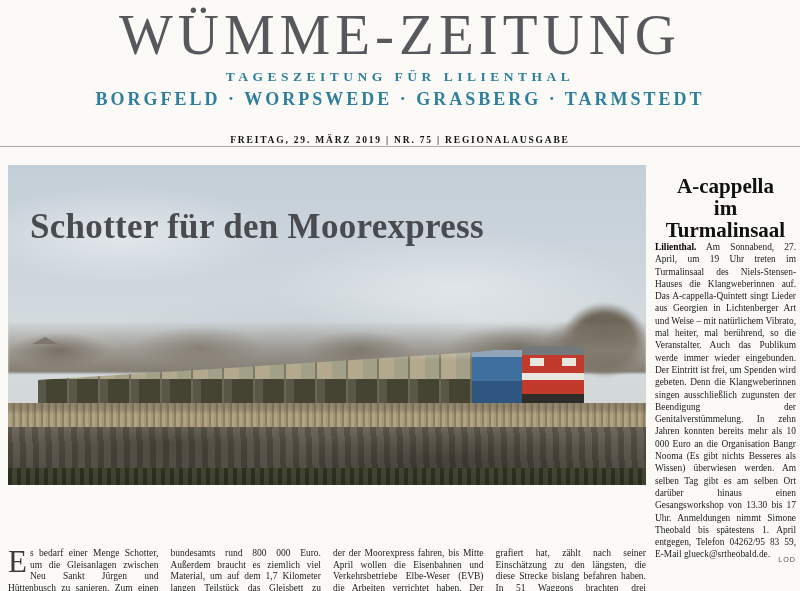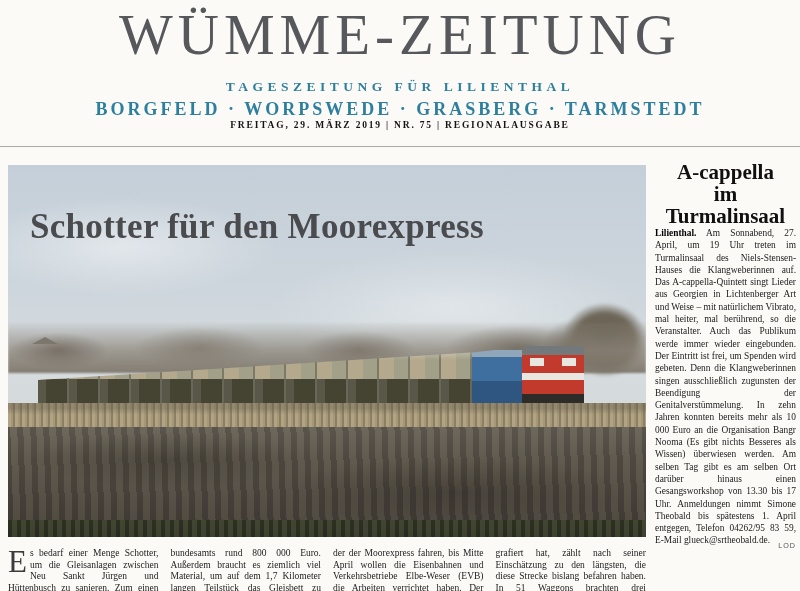--- a/index.html
+++ b/index.html
@@ -2,27 +2,27 @@
 <html><head>
 <meta charset="utf-8">
 <style>
   html,body{margin:0;padding:0;}
   body{width:800px;height:591px;background:#fbfaf7;font-family:"Liberation Serif",serif;overflow:hidden;position:relative;color:#1c1c1c;}
   .page{position:absolute;inset:0;overflow:hidden;}
 
   
   .masthead{position:absolute;top:0;left:0;width:800px;text-align:center;}
   .mast-title{margin-top:4px;font-size:57px;line-height:62px;letter-spacing:5px;color:#56585b;font-weight:normal;}
-  .mast-sub{margin-top:13px;font-size:13.5px;letter-spacing:4.5px;color:#2e7f9e;font-weight:bold;}
+  .mast-sub{margin-top:3px;font-size:13.5px;letter-spacing:4.5px;color:#2e7f9e;font-weight:bold;}
   .mast-regions{margin-top:4px;font-size:18px;letter-spacing:3px;color:#2e7f9e;font-weight:bold;}
-  .mast-date{margin-top:0;font-size:9.5px;letter-spacing:1.8px;color:#141414;font-weight:bold;}
+  .mast-date{margin-top:25px;font-size:9.5px;letter-spacing:1.8px;color:#141414;font-weight:bold;}
   .rule{position:absolute;top:146px;left:0;width:800px;border-top:1px solid #ababab;}
 
   
-  .photo{position:absolute;left:8px;top:165px;width:638px;height:372px;overflow:hidden;background:#ccd5dc;}
+  .photo{position:absolute;left:8px;top:165px;width:638px;height:320px;overflow:hidden;background:#ccd5dc;}
   .sky{position:absolute;inset:0;background:
     radial-gradient(ellipse 220px 70px at 18% 22%,rgba(255,255,255,0.45),transparent 70%),
     radial-gradient(ellipse 260px 80px at 70% 38%,rgba(255,255,255,0.35),transparent 70%),
     radial-gradient(ellipse 300px 90px at 45% 60%,rgba(176,190,200,0.5),transparent 75%),
     linear-gradient(180deg,#c5cfd9 0%,#ccd5dc 30%,#d6dcdf 55%,#d2d6d6 78%,#c8cbc6 100%);}
   .treeline{position:absolute;left:0;right:0;top:158px;height:50px;filter:blur(1px);background:
     radial-gradient(ellipse 70px 26px at 8% 55%,rgba(110,102,92,0.8),transparent 70%),
     radial-gradient(ellipse 90px 30px at 30% 50%,rgba(125,117,106,0.7),transparent 72%),
     radial-gradient(ellipse 80px 28px at 55% 55%,rgba(118,110,99,0.75),transparent 70%),
     radial-gradient(ellipse 100px 32px at 80% 50%,rgba(108,101,90,0.8),transparent 72%),
@@ -61,21 +61,21 @@
     repeating-linear-gradient(90deg,rgba(20,24,16,0.45) 0 4px,rgba(70,74,52,0.3) 4px 9px),
     linear-gradient(180deg,#41452f 0%,#383c2c 100%);}
   .photo-headline{position:absolute;left:22px;top:42px;margin:0;font-size:35px;font-weight:600;letter-spacing:0.3px;color:#4a4b4e;font-family:"Liberation Serif",serif;}
 
   
   .story{position:absolute;left:8px;top:548px;width:638px;height:43px;display:flex;gap:12px;overflow:hidden;}
   .story .col{flex:1;font-size:9.5px;line-height:11.6px;text-align:justify;color:#222;}
   .dropcap{float:left;font-size:31px;line-height:26px;margin:1px 3px 0 0;color:#3c3c3c;}
 
   
-  .rightcol{position:absolute;left:655px;top:161px;width:141px;}
+  .rightcol{position:absolute;left:655px;top:175px;width:141px;}
   .rightcol h3{margin:0;font-size:21px;line-height:22px;text-align:center;font-weight:bold;color:#101010;}
   .rightcol h4{margin:6px 0 6px;font-size:12.5px;text-align:center;font-weight:bold;color:#101010;}
   .rightcol p{margin:0;font-size:9.4px;line-height:12.3px;text-align:justify;color:#1b1b1b;}
   .rightcol p b{color:#000;}
   .sig{float:right;font-size:7.2px;letter-spacing:1px;color:#555;margin-top:6px;font-family:"Liberation Sans",sans-serif;}
 </style>
 </head>
 <body>
 
 <div class="page">

